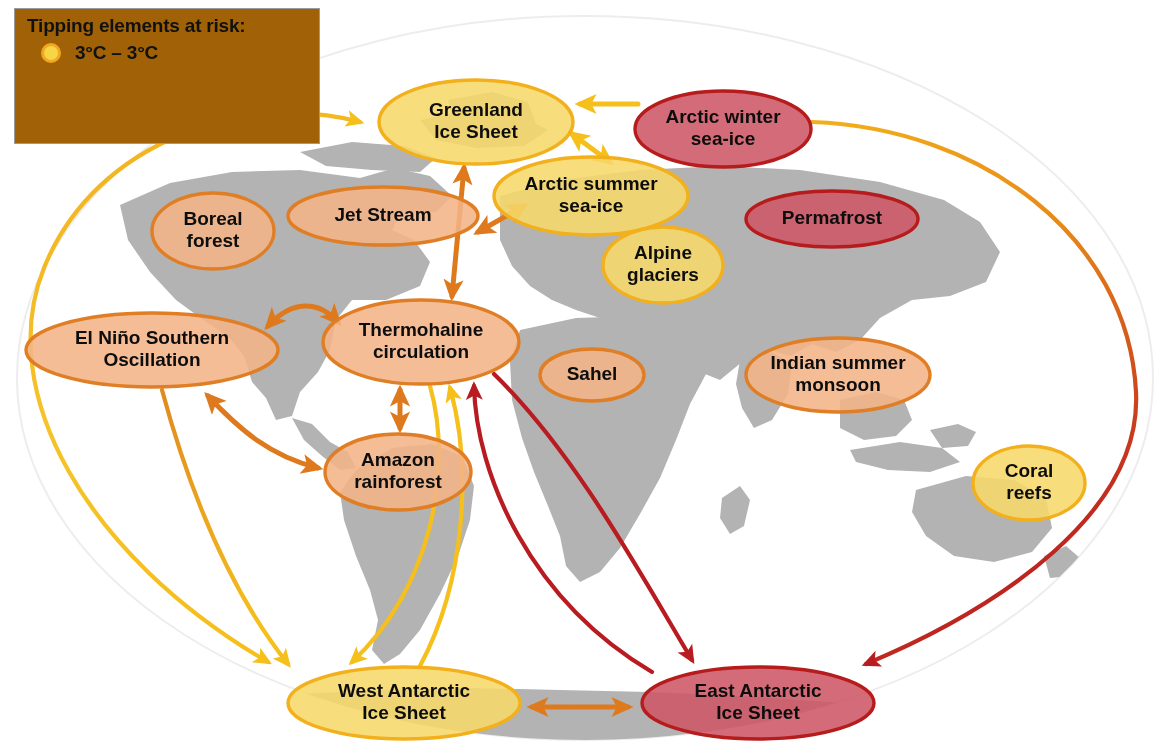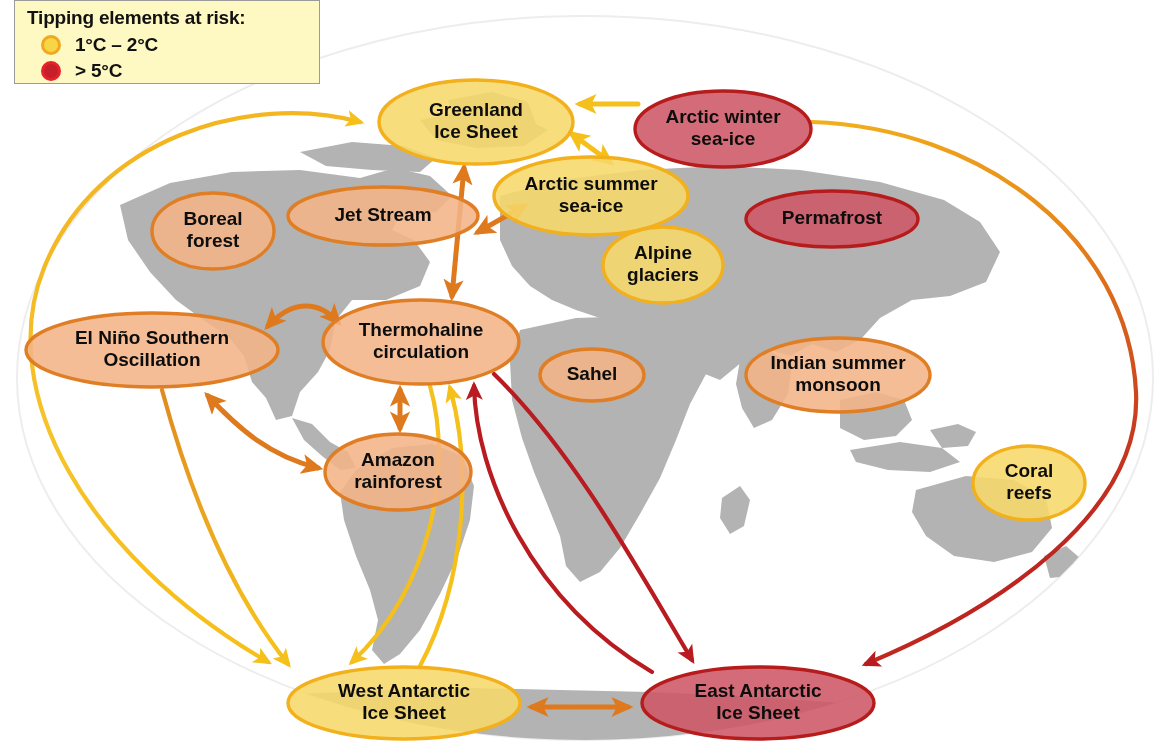--- a/index.html
+++ b/index.html
@@ -3,22 +3,22 @@
 <meta charset="utf-8">
 <style>
   html,body{margin:0;padding:0;background:#fff;}
   body{font-family:"Liberation Sans",sans-serif;}
   #stage{position:relative;width:1170px;height:751px;overflow:hidden;background:#ffffff;}
   #mapsvg,#linksvg,#nodesvg{position:absolute;left:0;top:0;width:1170px;height:751px;}
   #mapsvg{z-index:1;}
   #linksvg{z-index:2;}
   #nodesvg{z-index:3;}
   .node-label{font-family:"Liberation Sans",sans-serif;font-weight:bold;font-size:19px;fill:#0d0d0d;text-anchor:middle;dominant-baseline:middle;}
-  #legend{position:absolute;z-index:5;left:14px;top:0;width:306px;height:84px;
-    background:#fef9c3;border:1.5px solid #9a9a9a;box-sizing:border-box;padding:7px 10px 6px 12px;}
+  #legend{position:absolute;z-index:5;left:14px;top:8px;width:306px;height:136px;
+    background:#a16207;border:1.5px solid #9a9a9a;box-sizing:border-box;padding:7px 10px 6px 12px;}
   #legend .ltitle{font-size:19px;font-weight:bold;color:#111;letter-spacing:-0.2px;line-height:1.1;margin-bottom:3px;}
   .lrow{display:flex;align-items:center;height:26px;}
   .lsw{width:20px;height:20px;border-radius:50%;margin-left:14px;margin-right:14px;box-sizing:border-box;flex:0 0 auto;}
   .ltxt{font-size:19px;font-weight:bold;color:#111;letter-spacing:-0.2px;}
 </style>
 </head>
 <body>
 
 <div id="stage">
 
@@ -208,21 +208,17 @@
         <ellipse cx="758" cy="703" rx="116" ry="36" fill="#ce5765" fill-opacity="0.88" stroke="#b71c1c" stroke-width="3.4"></ellipse>
         <text class="node-label" x="758" y="692">East Antarctic</text>
         <text class="node-label" x="758" y="714">Ice Sheet</text>
       </g>
     </svg>
 
   <div id="legend">
     <div class="ltitle">Tipping elements at risk:</div>
     <div class="lrow">
       <span class="lsw" style="background: rgb(247, 213, 71); border: 3px solid rgb(240, 168, 30);"></span>
-      <span class="ltxt">1°C – 2°C</span>
-    </div>
-    <div class="lrow">
-      <span class="lsw" style="background: rgb(196, 32, 42); border: 3px solid rgb(232, 32, 42);"></span>
-      <span class="ltxt">&gt; 5°C</span>
+      <span class="ltxt">3°C – 3°C</span>
     </div>
   </div>
 
 </div>
 
 </body></html>

